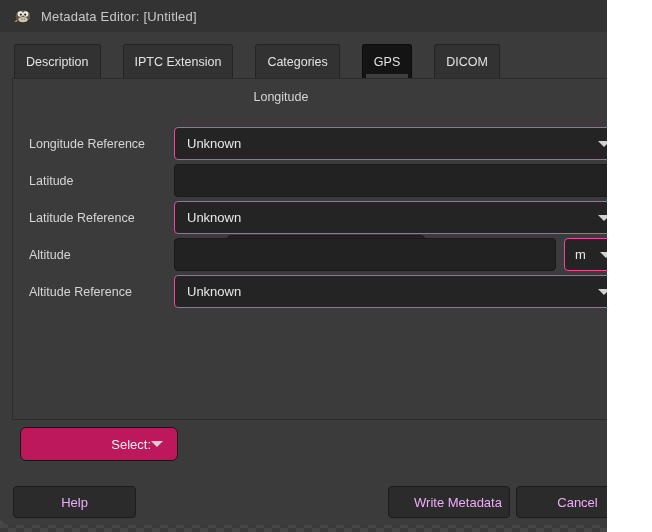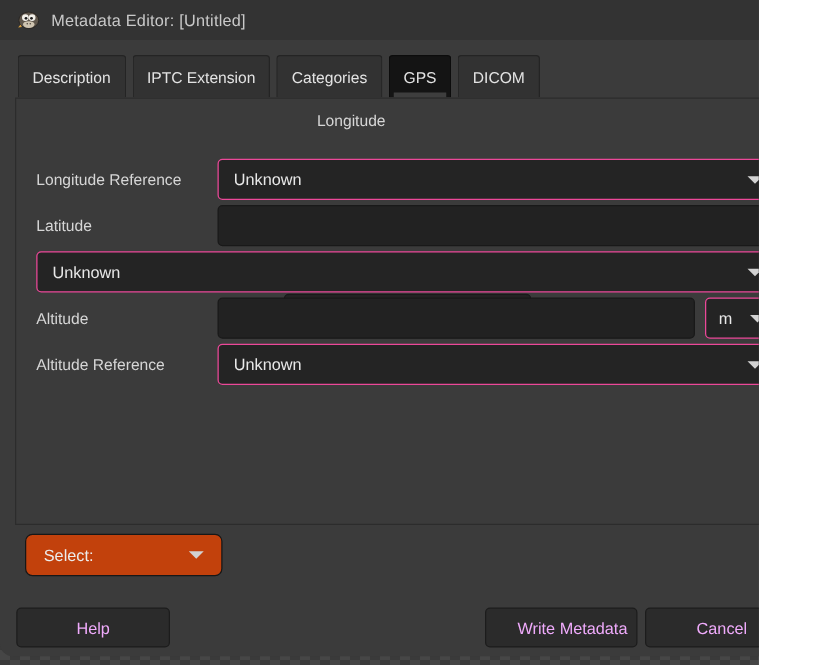--- a/index.html
+++ b/index.html
@@ -20,21 +20,21 @@
     position:absolute;left:0;top:0;right:0;height:32px;background:#333333;
     display:flex;align-items:center;padding:0 12px;box-sizing:border-box;
   }
   .app-icon{display:flex;align-items:center;}
   .title{color:#c9c9c9;font-size:13px;margin-left:9px;letter-spacing:.2px;}
   .close{
     margin-left:auto;color:#a9a9a9;font-size:15px;line-height:32px;
     padding:0 6px;cursor:pointer;user-select:none;
   }
   
-  .tabs{position:absolute;left:14px;top:44px;height:34px;display:flex;gap:5px;}
+  .tabs{position:absolute;left:14px;top:44px;height:34px;display:flex;gap:22px;}
   .tab{
     background:#323232;border:1px solid #242424;border-bottom:none;
     color:#e3e3e3;font-size:12.5px;display:flex;align-items:center;
     padding:0 11px;border-radius:3px 3px 0 0;position:relative;cursor:pointer;
     box-sizing:border-box;height:34px;
   }
   .tab.active{background:#141414;border-color:#0c0c0c;}
   .tab.active::after{
     content:"";position:absolute;left:3px;right:3px;bottom:0;height:4px;background:#3e3e3e;
   }
@@ -58,22 +58,22 @@
   }
   .chevron{
     width:0;height:0;border-left:6px solid transparent;border-right:6px solid transparent;
     border-top:6px solid #d2d2d2;flex:0 0 auto;
   }
   .altitude-field{flex:0 0 382px;}
   .unit-select{flex:0 0 59px;margin-left:auto;padding:0 10px;}
   
   .select-btn{
     position:absolute;left:20px;top:427px;width:158px;height:34px;box-sizing:border-box;
-    background:#c2410c;border:1px solid #171717;border-radius:6px;color:#ececec;
-    font-size:13px;display:flex;align-items:center;justify-content:space-between;
+    background:#be185d;border:1px solid #171717;border-radius:6px;color:#ececec;
+    font-size:13px;display:flex;align-items:center;justify-content:flex-end;
     padding:0 14px;cursor:pointer;
   }
   
   .btn{
     position:absolute;top:486px;height:32px;box-sizing:border-box;
     background:#2b2b2b;border:1px solid #1c1c1c;border-radius:4px;color:#f0abfc;
     font-size:13px;display:flex;align-items:center;justify-content:center;cursor:pointer;
     font-family:inherit;
   }
   .btn-help{left:13px;width:123px;}
@@ -126,20 +126,21 @@
           <span class="chevron"></span>
         </div>
       </div>
 
       <div class="row" style="top:85px;">
         <span class="flabel">Latitude</span>
         <input class="field" type="text" value="" style="">
       </div>
 
       <div class="row" style="top:122px;">
+        <span class="flabel">Latitude Reference</span>
         <div class="select">
           <span>Unknown</span>
           <span class="chevron"></span>
         </div>
       </div>
 
       <div class="row" style="top:159px;">
         <span class="flabel">Altitude</span>
         <input class="field altitude-field" type="text" value="" style="">
         <div class="select unit-select">

